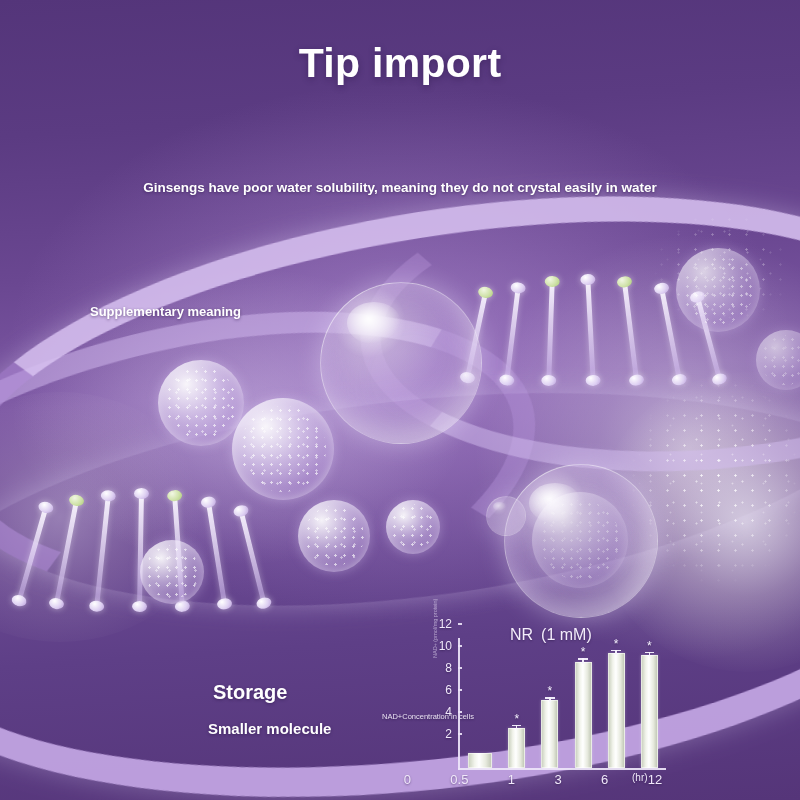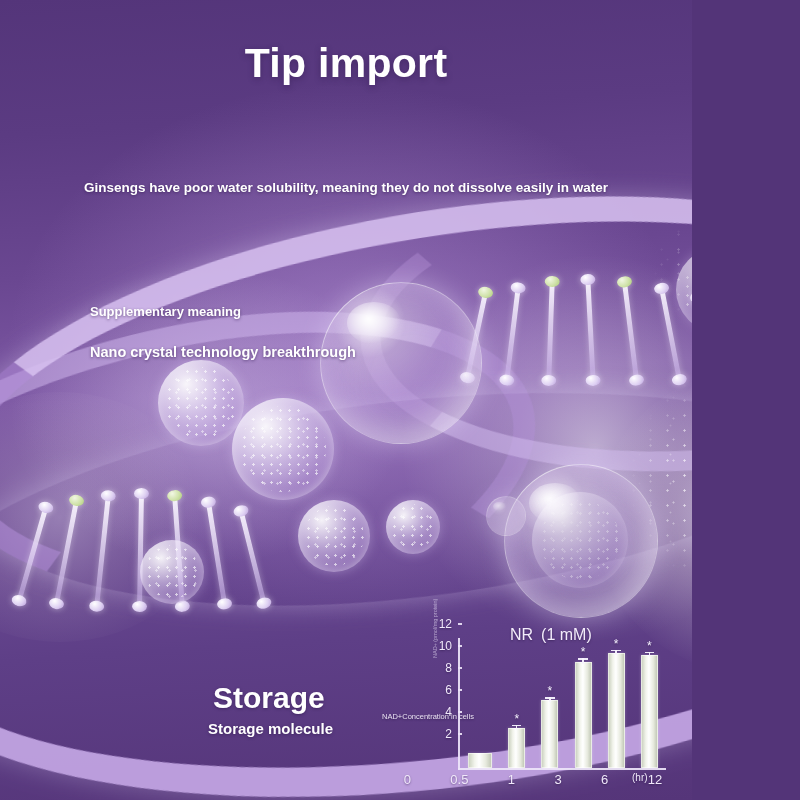--- a/index.html
+++ b/index.html
@@ -2,21 +2,21 @@
 <html><head>
 <meta charset="utf-8">
 <style>
   html,body{margin:0;padding:0;}
   body{
     width:800px;height:800px;overflow:hidden;
     font-family:"Liberation Sans", sans-serif;
     background:#533478;
   }
   .poster{
-    position:relative;width:692px;height:800px;overflow:hidden;
+    position:relative;width:800px;height:800px;overflow:hidden;
     background:
       radial-gradient(circle at 86% 56%, rgba(255,255,255,0.50) 0%, rgba(255,255,255,0.22) 11%, rgba(255,255,255,0.0) 26%),
       radial-gradient(ellipse 46% 30% at 30% 52%, rgba(228,214,245,0.40) 0%, rgba(228,214,245,0.0) 62%),
       radial-gradient(ellipse 70% 48% at 50% 44%, rgba(186,150,220,0.55) 0%, rgba(186,150,220,0.0) 70%),
       linear-gradient(176deg, #54357a 0%, #5b3b82 16%, #6a4791 33%, #7d58a4 48%, #6e4c96 62%, #5e3f87 78%, #553579 100%);
   }
 
   
   .art{position:absolute;inset:0;pointer-events:none;}
 
@@ -139,21 +139,21 @@
     left:0;right:0;top:113px;text-align:center;
     font-size:22px;font-weight:bold;
   }
   .line1{left:0;right:0;top:180px;text-align:center;font-size:13.5px;font-weight:bold;}
   .line2{left:0;right:0;top:209px;text-align:center;font-size:15px;font-weight:bold;}
   .line3{left:0;right:0;top:238px;text-align:center;font-size:10.5px;font-weight:bold;}
 
   .supp{left:90px;top:304px;font-size:13px;font-weight:bold;}
   .nano{left:90px;top:344px;font-size:14.5px;font-weight:bold;}
 
-  .storage{left:213px;top:681px;font-size:30px;font-weight:bold;}
+  .storage{left:213px;top:681px;font-size:20px;font-weight:bold;}
   .smaller{left:208px;top:720px;font-size:15px;font-weight:bold;}
   .mature{left:136px;top:747px;font-size:15px;font-weight:bold;}
 
   
   .chart{
     position:absolute;left:382px;top:624px;width:300px;height:176px;
   }
   .chart-title{
     position:absolute;left:128px;top:2px;
     font-size:16px;color:#f3ecfb;font-weight:normal;white-space:nowrap;
@@ -287,27 +287,26 @@
     </div>
 
     <div class="mesh" style="left:532px;top:492px;width:96px;height:96px;opacity:.55;"></div>
 
     <div class="sparkle" style="left:608px;top:378px;width:230px;height:270px;"></div>
     <div class="sparkle" style="left:636px;top:212px;width:180px;height:150px;opacity:.55;"></div>
   </div>
 
   <div class="txt title">Tip import</div>
 
-  <div class="txt line1">Ginsengs have poor water solubility, meaning they do not dissolve easily in water</div>
+  <div class="txt line1">Ginsengs have poor water solubility, meaning they do not crystal easily in water</div>
 
   <div class="txt supp">Supplementary meaning</div>
-  <div class="txt nano">Nano crystal technology breakthrough</div>
 
   <div class="txt storage">Storage</div>
-  <div class="txt smaller">Storage molecule</div>
+  <div class="txt smaller">Smaller molecule</div>
 
   <div class="chart">
 
     <div class="chart-title">NR (1 mM)</div>
 
     <div class="ylabel-flat">NAD+Concentration in cells</div>
     <div class="ylabel-rot">NAD+ (pmol/mg protein)</div>
 
     <div class="plot">
       <div class="axis-y"></div>

